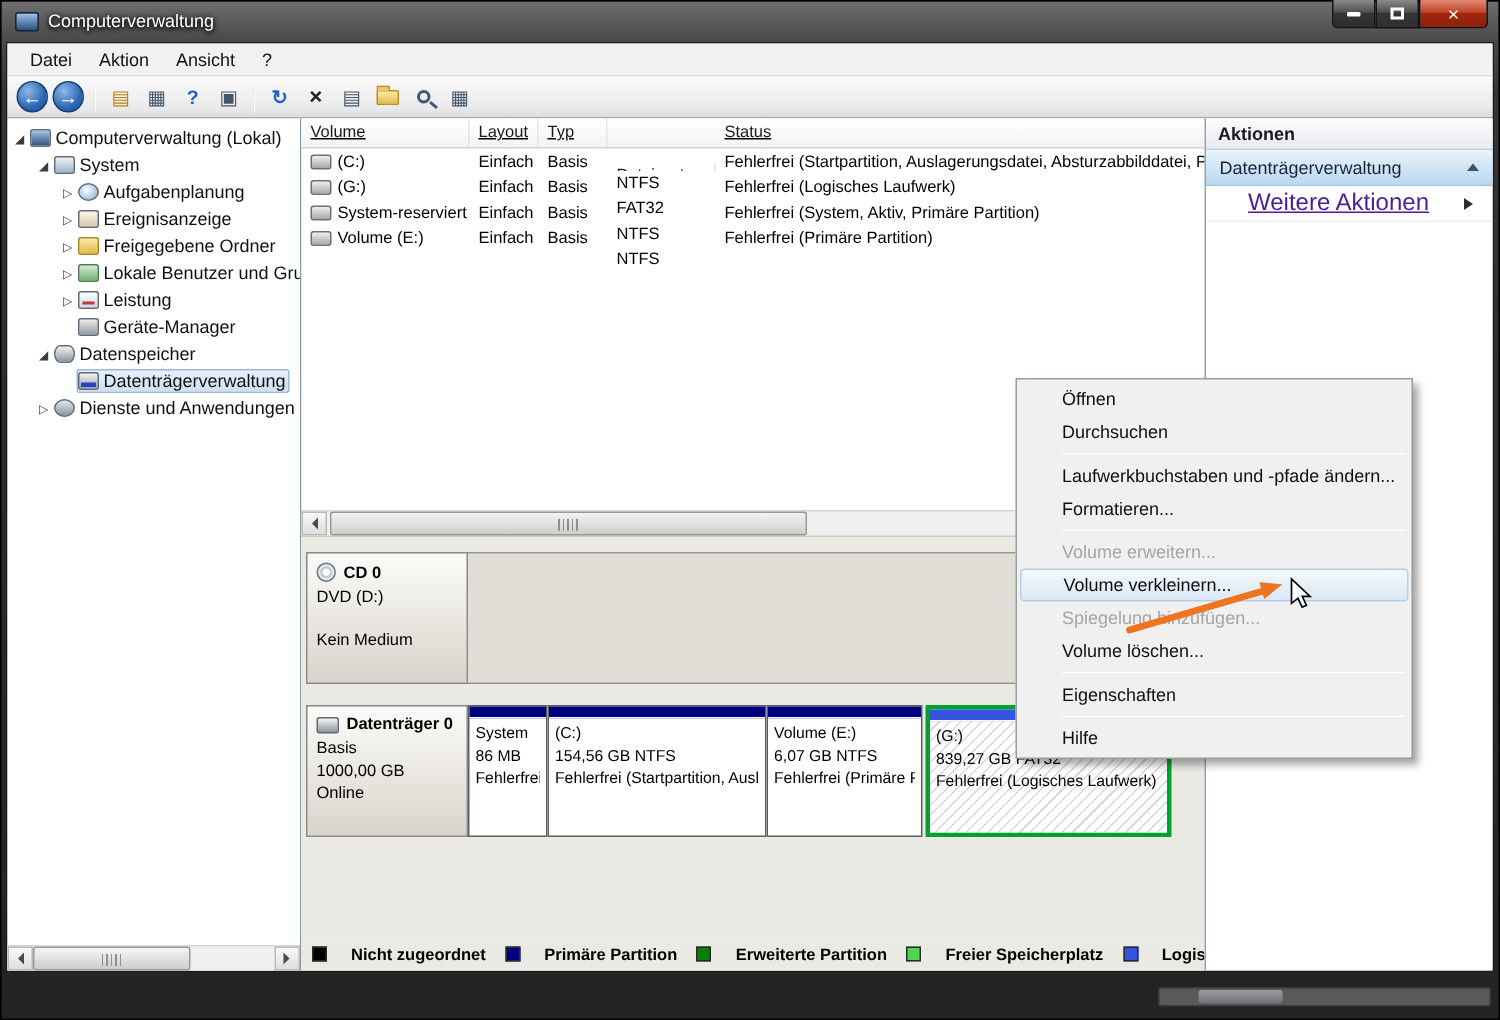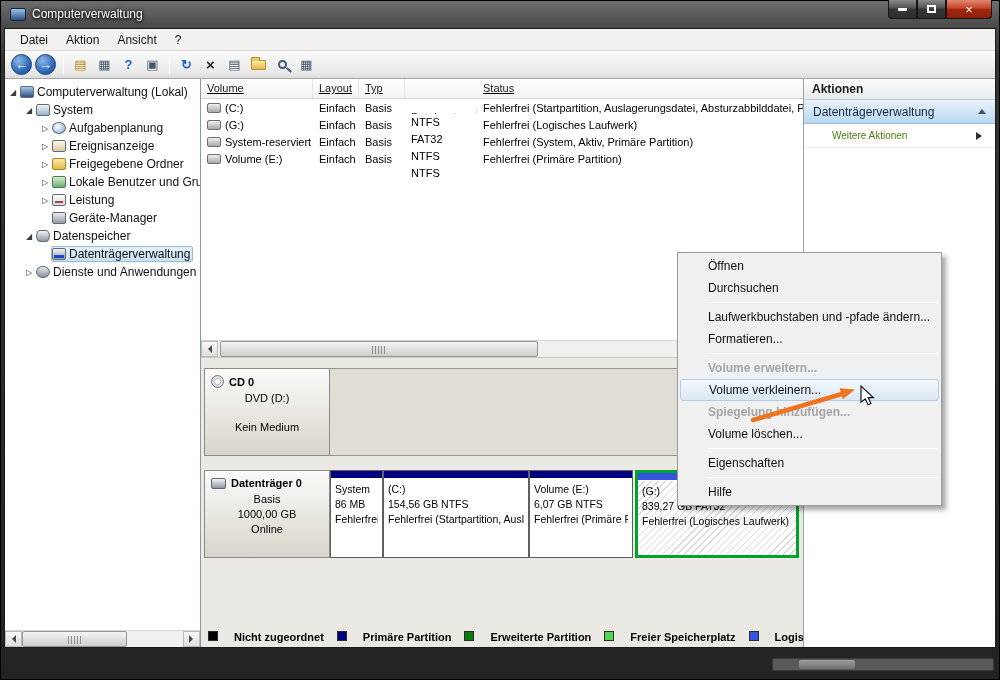--- a/index.html
+++ b/index.html
@@ -97,22 +97,22 @@
   .vl-row { height:17px; display:flex; align-items:center; font-size:11px; color:#000; flex:none; }
   .vl-cell { padding:0 6px; white-space:nowrap; overflow:hidden; display:flex; align-items:center; }
   .vol-icon { width:14px; height:10px; flex:none; background:linear-gradient(#f0f0f0,#a8a8a8);
     border:1px solid #6e6e6e; border-radius:2px; margin-right:4px; }
   .vl-filler { height:173px; flex:none; }
 
   
   .graph { flex:1; min-height:0; background:#ebe9e4; border-top:1px solid #c8c8c4; overflow:hidden; }
   .g-row { display:flex; margin:10px 4px 0 3px; height:88px; }
   .g-row.disk { margin-top:14px; }
-  .g-head { width:126px; flex:none; background:linear-gradient(#fcfbf9,#d8d4cb);
-    border:1px solid #8a8a8a; padding:6px 6px 0 6px; font-size:11px; color:#000;text-align:center; }
+  .g-head { width:108px; flex:none; background:linear-gradient(#fcfbf9,#d8d4cb);
+    border:1px solid #8a8a8a; padding:6px 6px 0 6px; font-size:11px; color:#000; }
   .g-title { font-weight:bold; display:flex; align-items:center; gap:5px; margin-bottom:3px; }
   .g-line { line-height:15px; white-space:nowrap; overflow:hidden; }
   .g-line.gap { margin-top:14px; }
   .cd-icon { width:13px; height:13px; flex:none; border-radius:50%;
     background:radial-gradient(circle,#fff 0 2px,#b9c2c9 3px,#e8ecef 60%,#9aa4ad); border:1px solid #6e7880; }
   .disk-icon { width:15px; height:11px; flex:none; border-radius:2px;
     background:linear-gradient(#f4f4f4,#8f98a0); border:1px solid #5f6870; }
   .g-empty { flex:1; background:#e0ddd6; border:1px solid #979792; border-left:none; }
   .g-body { flex:1; display:flex; }
   .part { border:1px solid #5f5f5f; background:#fff; display:flex; flex-direction:column; }
@@ -129,35 +129,35 @@
   .swatch { width:10px; height:10px; border:1px solid #2b2b2b; flex:none; }
 
   
   .actions { width:192px; flex:none; background:#fff; border-left:1px solid #9aa0a8; display:flex; flex-direction:column; }
   .act-header { height:21px; background:linear-gradient(#fdfdfd,#e7eaef); border-bottom:1px solid #c9cdd4;
     font-size:12px; font-weight:bold; color:#1a1a1a; padding:3px 8px; }
   .act-group { height:24px; background:linear-gradient(#e9f3fb,#b9d8f0); border-bottom:1px solid #9cc0dc;
     display:flex; align-items:center; justify-content:space-between; padding:0 9px; font-size:12px; color:#14283c; }
   .chev-up { width:0; height:0; border:4px solid transparent; border-bottom:5px solid #3c5368; margin-top:-4px; }
   .act-more { height:24px; display:flex; align-items:center; justify-content:space-between;
-    padding:0 9px 0 28px; font-size:10px; color:#4d7c0f; border-bottom:1px solid #ececec; }
+    padding:0 9px 0 28px; font-size:16px; color:#4c1d95; border-bottom:1px solid #ececec;text-decoration:underline; }
   .chev-right { width:0; height:0; border:4px solid transparent; border-left:6px solid #2e2e2e; }
 
   
   .bottom-track { position:absolute; right:6px; bottom:9px; width:222px; height:13px;
     background:#57595b; border:1px solid #3a3a3a; border-radius:2px; }
   .bottom-thumb { position:absolute; left:26px; top:1px; width:56px; height:9px;
     background:linear-gradient(#9b9da0,#6f7173); border-radius:2px; }
 
   
   .ctx { position:absolute; left:677px; top:252px; width:265px; background:#f0f0f0;
     border:1px solid #9b9b9b; box-shadow:4px 4px 5px rgba(0,0,0,.35); padding:2px; z-index:50; }
   .ctx-item { height:22px; line-height:22px; padding-left:28px; font-size:12px; color:#0f0f0f;
     white-space:nowrap; overflow:hidden; }
-  .ctx-item.disabled { color:#a5a5a5;font-weight:bold; }
+  .ctx-item.disabled { color:#a5a5a5; }
   .ctx-item.hot { background:linear-gradient(#f3f8fc,#dbe8f5); border:1px solid #b3cfe8;
     border-radius:3px; height:22px; line-height:20px; }
   .ctx-sep { height:1px; background:#d9d9d9; border-bottom:1px solid #fff; margin:3px 2px 3px 28px; }
 
   .overlay { position:absolute; inset:0; z-index:60; pointer-events:none; }
 </style>
 </head>
 <body>
 
 <div class="page">

